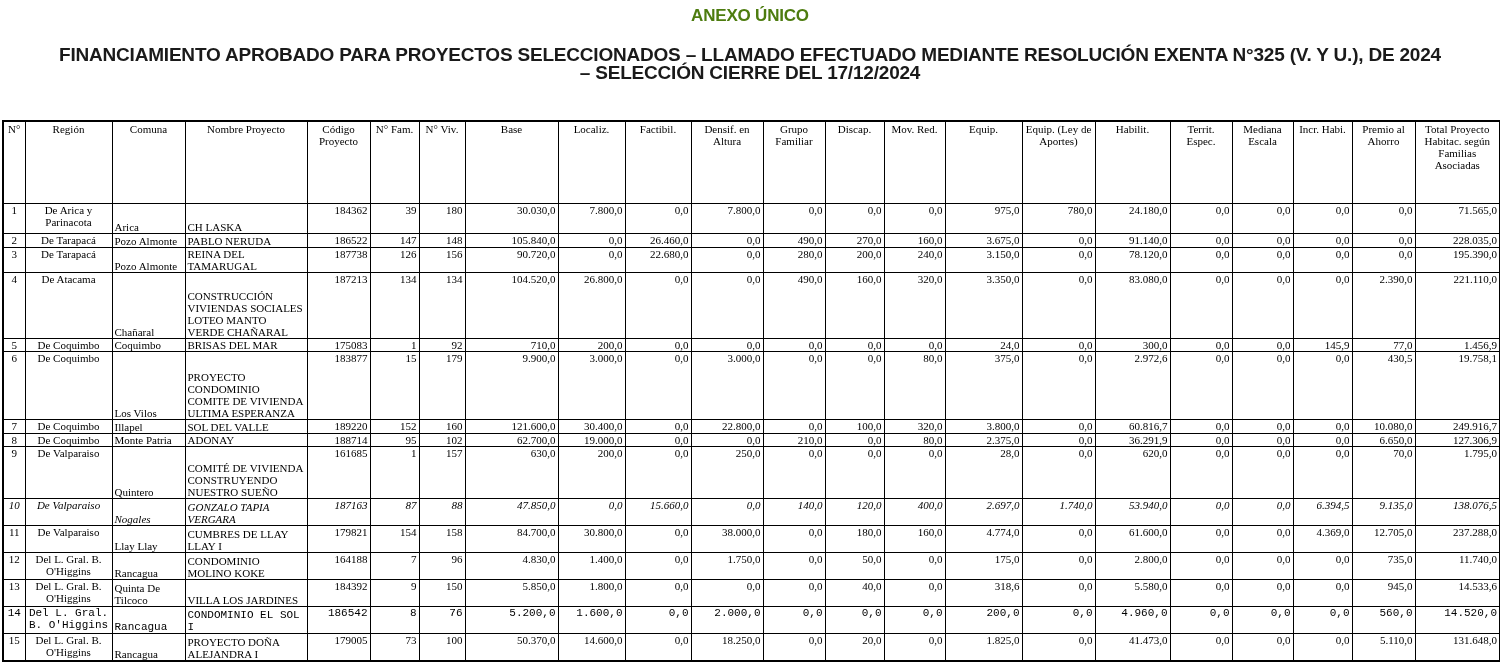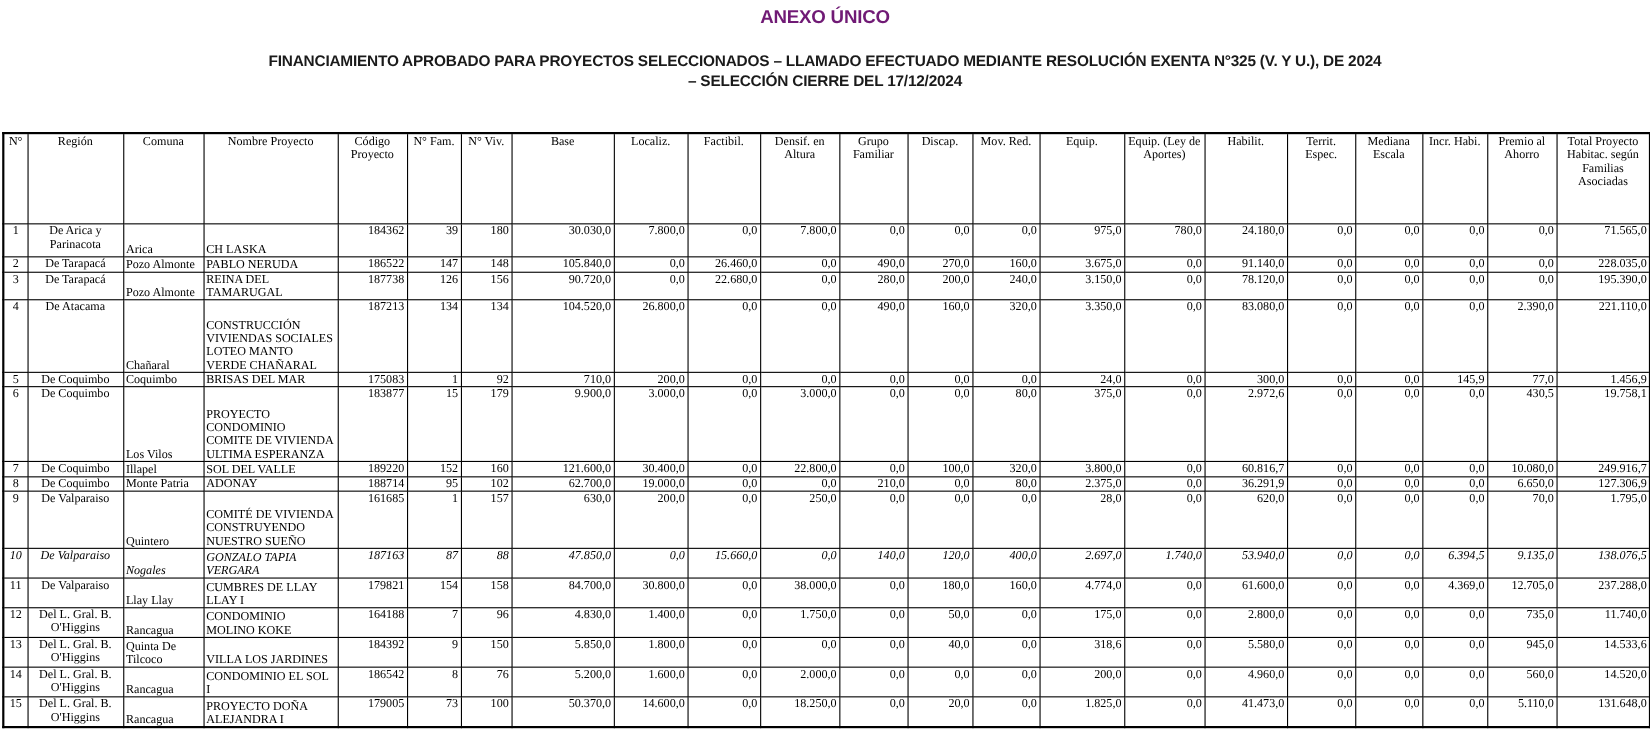--- a/index.html
+++ b/index.html
@@ -10,28 +10,28 @@
     font-family: "Liberation Serif", serif;
   }
   .page-title {
     margin-top: 6px;
     text-align: center;
     font-family: "Liberation Sans", sans-serif;
     font-weight: bold;
     font-size: 17px;
     line-height: 20px;
     letter-spacing: -0.2px;
-    color: #701a75;
+    color: #4d7c0f;
   }
   .page-subtitle {
     margin-top: 20px;
     text-align: center;
     font-family: "Liberation Sans", sans-serif;
     font-weight: bold;
-    font-size: 14px;
+    font-size: 19px;
     line-height: 18px;
     letter-spacing: -0.2px;
     color: #1a1a1a;
   }
   table.anexo {
     margin-top: 38px;
     margin-left: 2px;
     border-collapse: collapse;
     table-layout: fixed;
     width: 1497px;
@@ -422,21 +422,21 @@
     <td class="c-num">0,0</td>
     <td class="c-num">318,6</td>
     <td class="c-num">0,0</td>
     <td class="c-num">5.580,0</td>
     <td class="c-num">0,0</td>
     <td class="c-num">0,0</td>
     <td class="c-num">0,0</td>
     <td class="c-num">945,0</td>
     <td class="c-num">14.533,6</td>
   </tr>
-      <tr style="height: 27px;">
+      <tr style="height: 27px; font-family: Liberation Mono, monospace;">
     <td class="c-n">14</td>
     <td class="c-region">Del L. Gral. B. O'Higgins</td>
     <td class="c-comuna">Rancagua</td>
     <td class="c-nombre">CONDOMINIO EL SOL I</td>
     <td class="c-center">186542</td>
     <td class="c-center">8</td>
     <td class="c-center">76</td>
     <td class="c-num">5.200,0</td>
     <td class="c-num">1.600,0</td>
     <td class="c-num">0,0</td>

